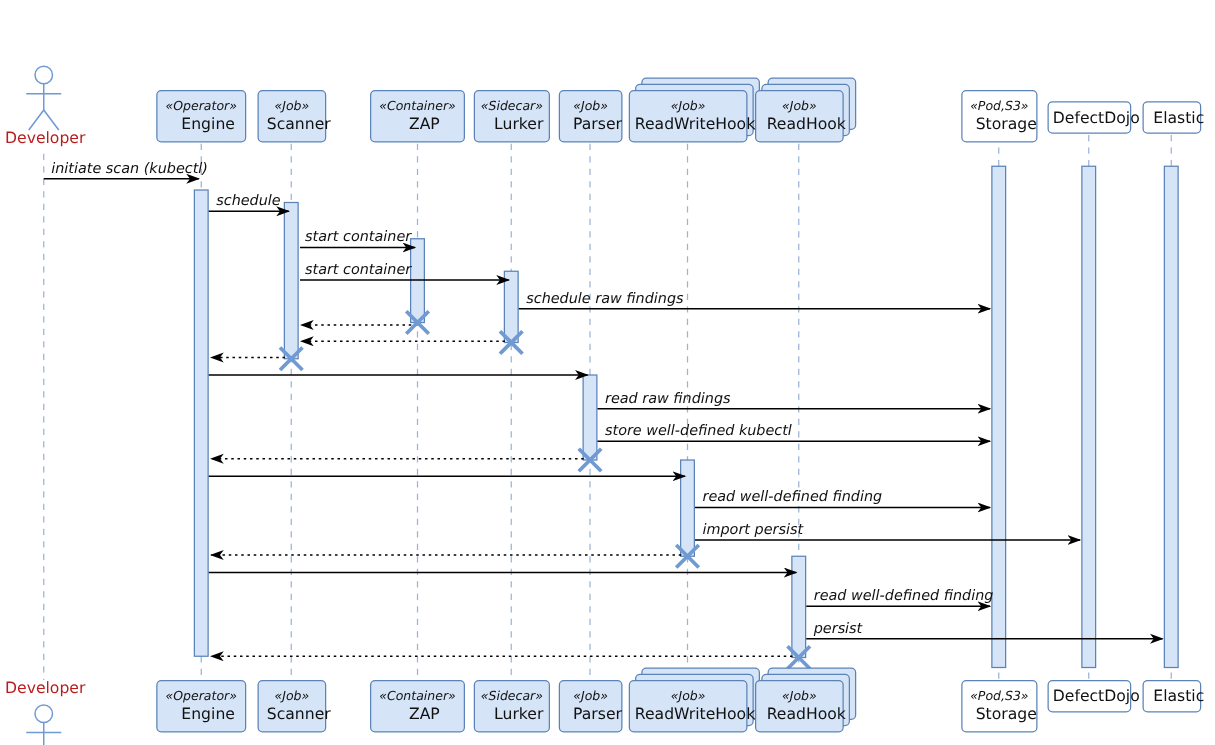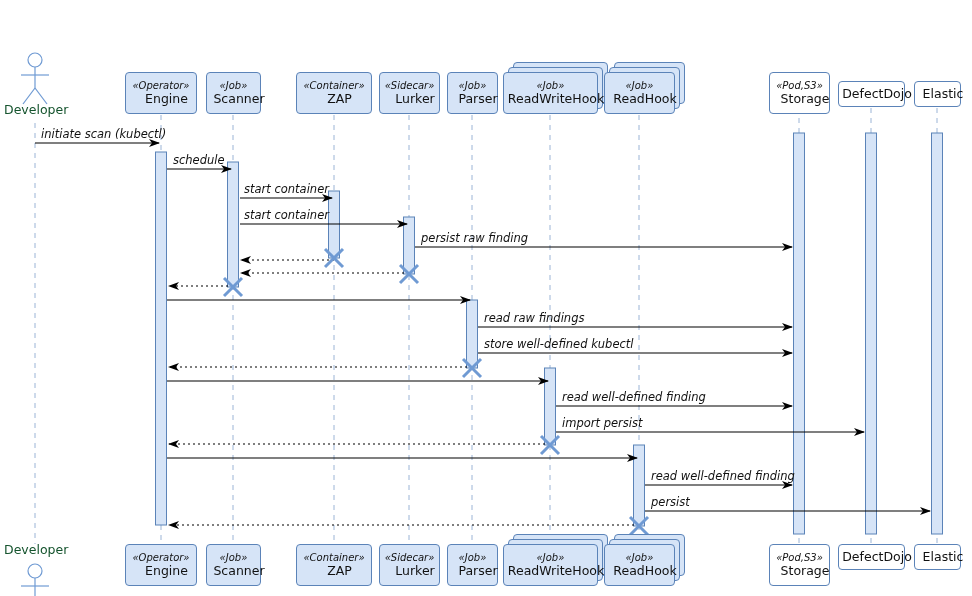--- a/index.html
+++ b/index.html
@@ -19,21 +19,21 @@
     line-height:1.12;
   }
   .lifeline-box.plain{background:#ffffff;}
   .stereotype{font-style:italic;font-size:10px;color:#111;white-space:nowrap;}
   .lname{font-size:12.5px;color:#111;white-space:nowrap;padding-left:11px;}
   .multi-shadow{
     position:absolute;box-sizing:border-box;
     border:1px solid #5b83b8;border-radius:4px;background:#d6e4f7;
   }
   .actor-label{
-    position:absolute;font-size:12.5px;color:#14532d;white-space:nowrap;
+    position:absolute;font-size:12.5px;color:#b91c1c;white-space:nowrap;
   }
   .msg-label{
     position:absolute;font-size:11.5px;color:#111;white-space:nowrap;font-style:italic;
   }
   .credit{
     position:absolute;font-size:11px;color:#111;white-space:nowrap;
   }
 </style>
 </head>
 <body>
@@ -224,21 +224,21 @@
       </div>
       <div class="lifeline-box plain" style="left: 914px; top: 506px; width: 47px; height: 26px; background: rgb(255, 255, 255);">
         <div class="lname">Elastic</div>
       </div>
     </div>
   <div id="labels-layer">
       <div class="msg-label" style="left: 41px; top: 89px;">initiate scan (kubectl)</div>
       <div class="msg-label" style="left: 173px; top: 115px;">schedule</div>
       <div class="msg-label" style="left: 244px; top: 144px;">start container</div>
       <div class="msg-label" style="left: 244px; top: 170px;">start container</div>
-      <div class="msg-label" style="left: 421px; top: 193px;">persist raw finding</div>
+      <div class="msg-label" style="left: 421px; top: 193px;">schedule raw findings</div>
       <div class="msg-label" style="left: 484px; top: 273px; text-align: center;">read raw findings</div>
       <div class="msg-label" style="left: 484px; top: 299px;">store well-defined kubectl</div>
       <div class="msg-label" style="left: 562px; top: 352px;">read well-defined finding</div>
       <div class="msg-label" style="left: 562px; top: 378px;">import persist</div>
       <div class="msg-label" style="left: 651px; top: 431px;">read well-defined finding</div>
       <div class="msg-label" style="left: 651px; top: 457px;">persist</div>
     </div>
 
   <div class="actor-label" style="left:4px;top:64px;">Developer</div>
   <div class="actor-label" style="left:4px;top:504px;">Developer</div>

